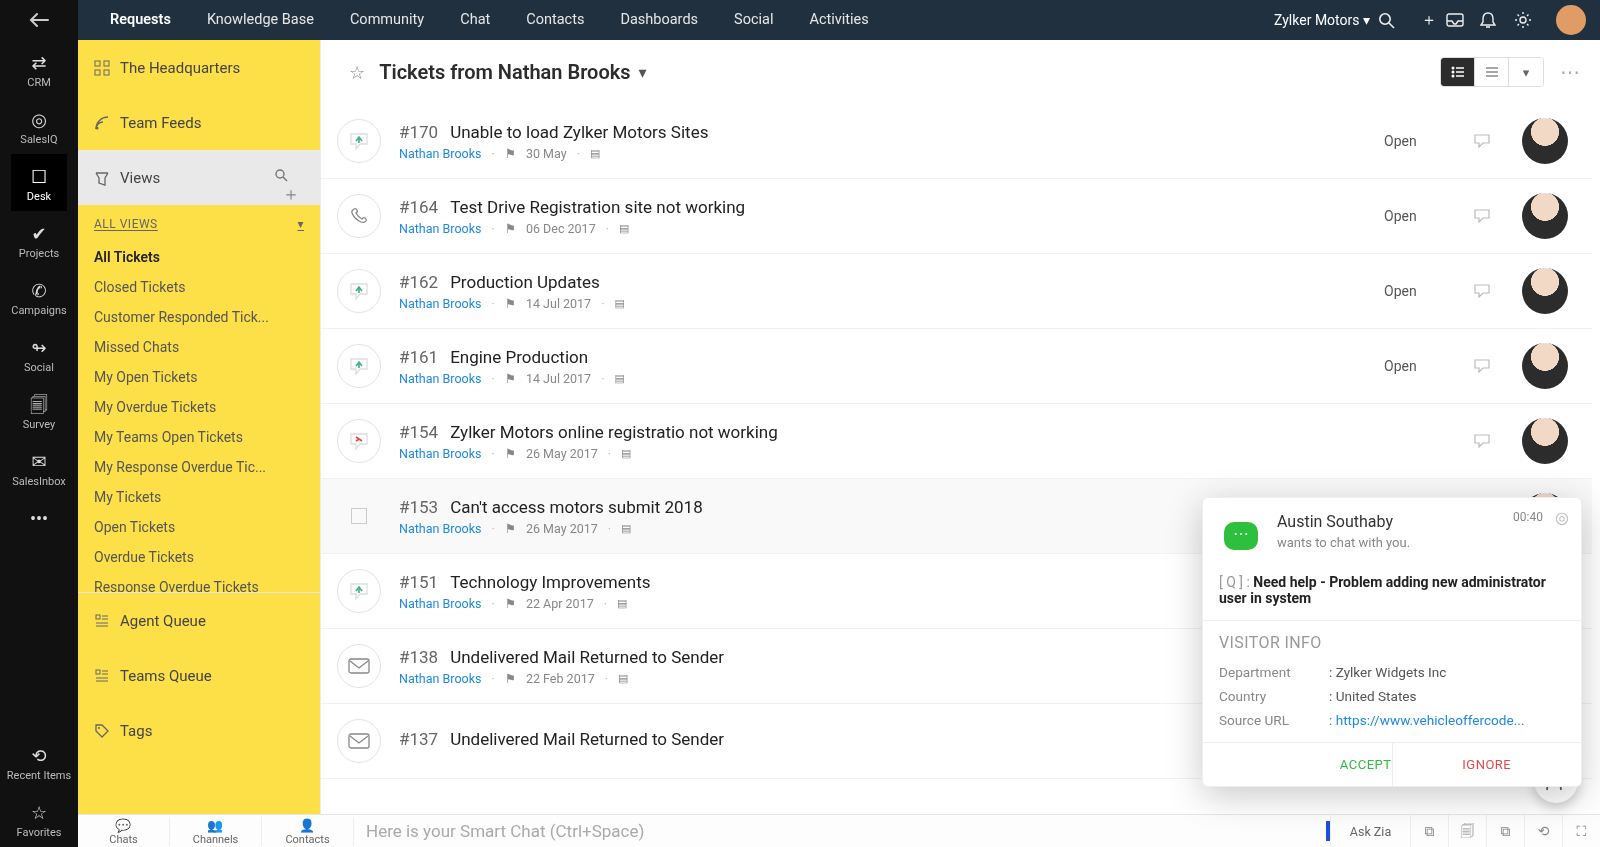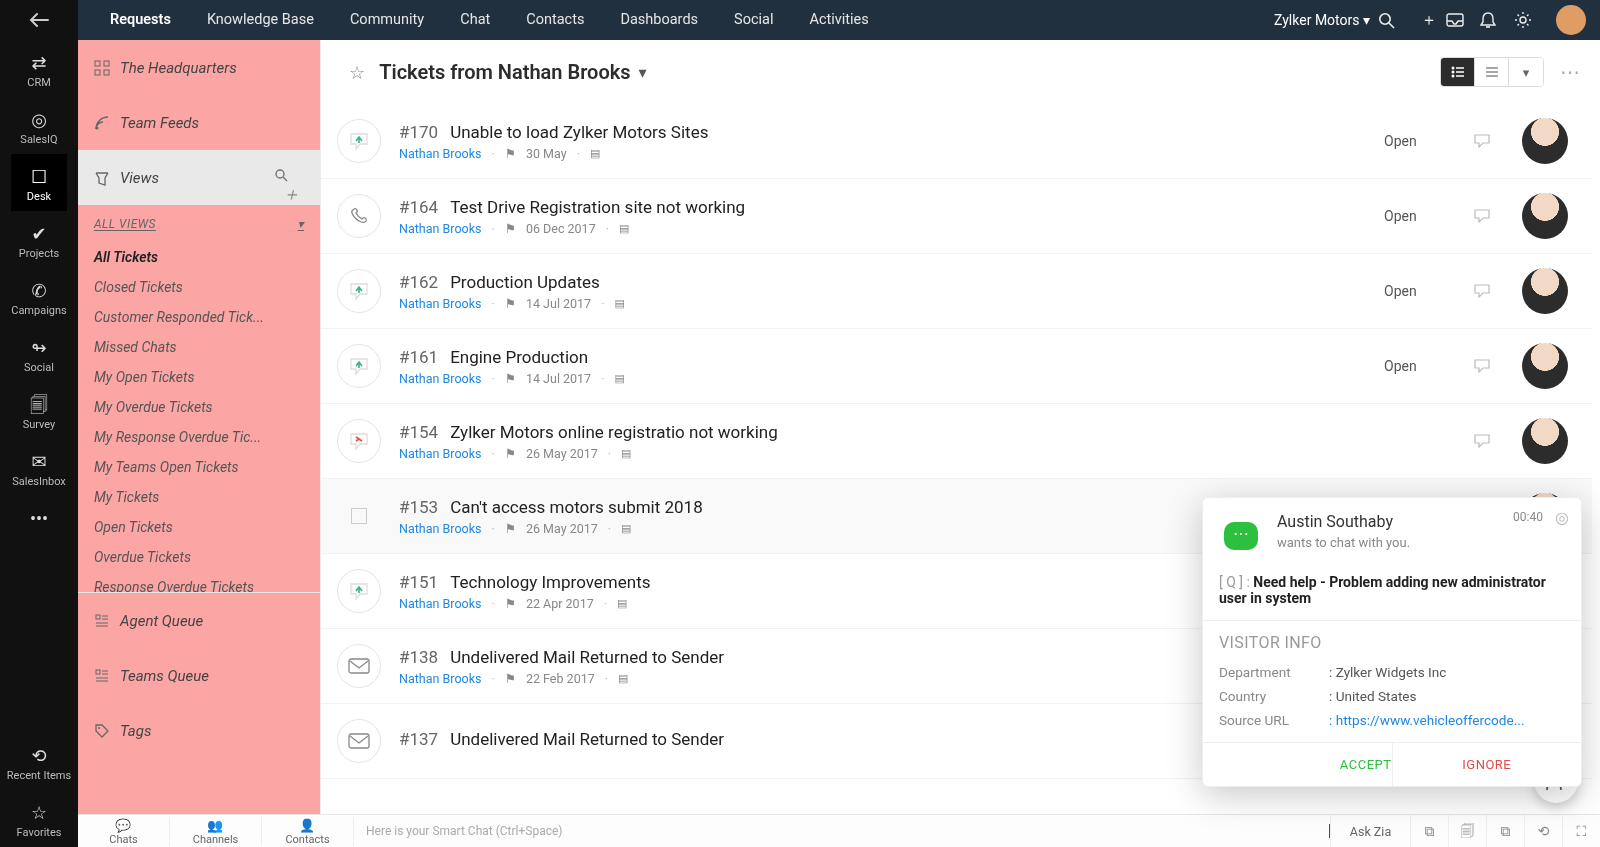--- a/index.html
+++ b/index.html
@@ -11,21 +11,21 @@
 .app-rail .rail-icon { display: block; height: 26px; line-height: 26px; font-size: 18px; color: #ddd; }
 .app-rail .rail-spacer { flex: 1; }
 .rail-item.active .rail-icon{color:#fff;}
 .topbar { position: absolute; left: 78px; top: 0; right: 0; height: 40px; background: #20303f; display: flex; align-items: center; padding: 0 14px; color: #fff; z-index: 9; }
 .topbar .nav-item { padding: 0 18px; font-size: 14.5px; color: #e6e6e6; cursor: pointer; line-height: 40px; }
 .topbar .nav-item.active { color: #fff; font-weight: 600; }
 .topbar .flex { flex: 1; }
 .topbar .org { font-size: 14px; color: #fff; margin-right: 8px; cursor: pointer; }
 .topbar .tb-icon { width: 34px; text-align: center; color: #eee; cursor: pointer; font-size: 16px; }
 .topbar .avatar-sm { width: 30px; height: 30px; border-radius: 50%; background: #e09c65; margin-left: 8px; cursor: pointer; }
-.sidebar { position: absolute; left: 78px; top: 40px; width: 243px; bottom: 33px; background: #fca5a5; border-right: 1px solid #ececec; overflow: hidden; z-index: 5; font-style: italic; }
+.sidebar { position: absolute; left: 78px; top: 40px; width: 243px; bottom: 33px; background: #fde047; border-right: 1px solid #ececec; overflow: hidden; z-index: 5; }
 .sb-section { display: flex; align-items: center; height: 55px; padding: 0 16px; font-size: 15px; color: #444; cursor: pointer; }
 .sb-section .sb-icon { width: 26px; font-size: 16px; color: #666; }
 .sb-section.views { background: #e9e9e9; justify-content: space-between; }
 .sb-section.views .left { display: flex; align-items: center; }
 .sb-section.views .act { color: #888; cursor: pointer; padding: 0 4px; }
 .sb-all-views { padding: 12px 16px 8px; font-size: 12px; letter-spacing: 0.5px; color: #666; border-bottom: 1px solid rgba(0,0,0,0); text-decoration: underline; text-underline-offset: 2px; cursor: pointer; display:flex; justify-content:space-between;}
 .view-list { padding: 2px 0 6px; max-height: 352px; overflow: hidden; }
 .view-item { padding: 7px 16px; font-size: 14px; color: #555; cursor: pointer; white-space: nowrap; overflow: hidden; text-overflow: ellipsis; }
 .view-item.strong { font-weight: 600; color: #222; }
 .sb-bottom { border-top: 1px solid #e6e6e6; }
@@ -53,21 +53,21 @@
 .ticket-title-line .tid { color: #666; margin-right: 12px; }
 .ticket-meta { font-size: 12.5px; color: #888; display: flex; align-items: center; gap: 10px; }
 .ticket-meta .owner { color: #1e88e5; cursor: pointer; }
 .ticket-meta .sep{color:#bbb;}
 .status-col { width: 90px; text-align: left; color: #555; font-size: 14px; }
 .chatico { width: 40px; text-align:center; color:#bbb; font-size:14px; cursor:pointer; }
 .avatar-col { width: 46px; height: 46px; border-radius: 50%; background: radial-gradient(circle at 50% 30%, #f2d9c6 0 35%, #2c2c2c 36% 100%); margin-left: 8px; }
 .bottombar { position:absolute; left:78px; right:0; bottom:0; height:33px; background:#fdfdfd; border-top:1px solid #e6e6e6; display:flex; align-items:center; z-index:8; }
 .bottombar .bb-tab{ width:92px; text-align:center; font-size:11px; color:#666; cursor:pointer; border-right:1px solid #eee; line-height:13px; padding-top:2px;}
 .bottombar .bb-tab .bi{display:block;font-size:13px;color:#888;height:14px;}
-.bottombar .smart-chat{ flex:1; padding:0 12px; color:#aaa; font-size:12px; border-right:1px solid #1d4ed8; cursor:text;}
+.bottombar .smart-chat{ flex:1; padding:0 12px; color:#aaa; font-size:17px; border-right:4px solid #1d4ed8; cursor:text;}
 .bottombar .bb-right{ display:flex; align-items:center; }
 .bottombar .bb-action{ width:38px; text-align:center; color:#888; font-size:14px; cursor:pointer; border-left:1px solid #eee; height:33px; line-height:33px;}
 .bottombar .askzia{ width:80px; font-size:12.5px; color:#666; cursor:pointer; text-align:center; border-left:1px solid #eee; height:33px; line-height:33px;}
 .chat-popup { position:absolute; right:18px; bottom:60px; width:380px; background:#fff; border-radius:6px; box-shadow:0 8px 36px rgba(0,0,0,0.22); z-index:40; overflow:hidden; border:1px solid #eee;}
 .chat-popup .cp-head{ display:flex; padding:14px 14px 10px; }
 .chat-popup .cp-avatar{ width:48px; height:48px; border-radius:50%; background:#fff; display:flex;align-items:center;justify-content:center; margin-right:12px; position:relative;}
 .chat-popup .cp-avatar .bubble{ width:34px;height:28px;border-radius:10px;background:#2dbf3e;position:relative;}
 .chat-popup .cp-avatar .bubble::after{content:"⋯";position:absolute;left:0;right:0;top:2px;text-align:center;color:#fff;font-size:16px;}
 .chat-popup .cp-name{ font-size:16px; color:#333; }
 .chat-popup .cp-sub{ font-size:13px; color:#888; margin-top:4px;}
@@ -200,22 +200,22 @@
     <span>ALL VIEWS</span>
     <span style="text-decoration:none;">▾</span>
   </div>
   <div class="view-list" id="view-list">
       <div class="view-item strong">All Tickets</div>
       <div class="view-item">Closed Tickets</div>
       <div class="view-item">Customer Responded Tick...</div>
       <div class="view-item">Missed Chats</div>
       <div class="view-item">My Open Tickets</div>
       <div class="view-item">My Overdue Tickets</div>
+      <div class="view-item">My Teams Open Tickets</div>
       <div class="view-item">My Response Overdue Tic...</div>
-      <div class="view-item">My Teams Open Tickets</div>
       <div class="view-item">My Tickets</div>
       <div class="view-item">Open Tickets</div>
       <div class="view-item">Overdue Tickets</div>
       <div class="view-item">Response Overdue Tickets</div>
     </div>
   <div class="sb-bottom">
     <div class="sb-section">
       <span class="sb-icon">
         <svg width="16" height="16" viewBox="0 0 16 16">
             <rect x="2" y="2" width="4" height="4" stroke="#666" fill="none"></rect>

